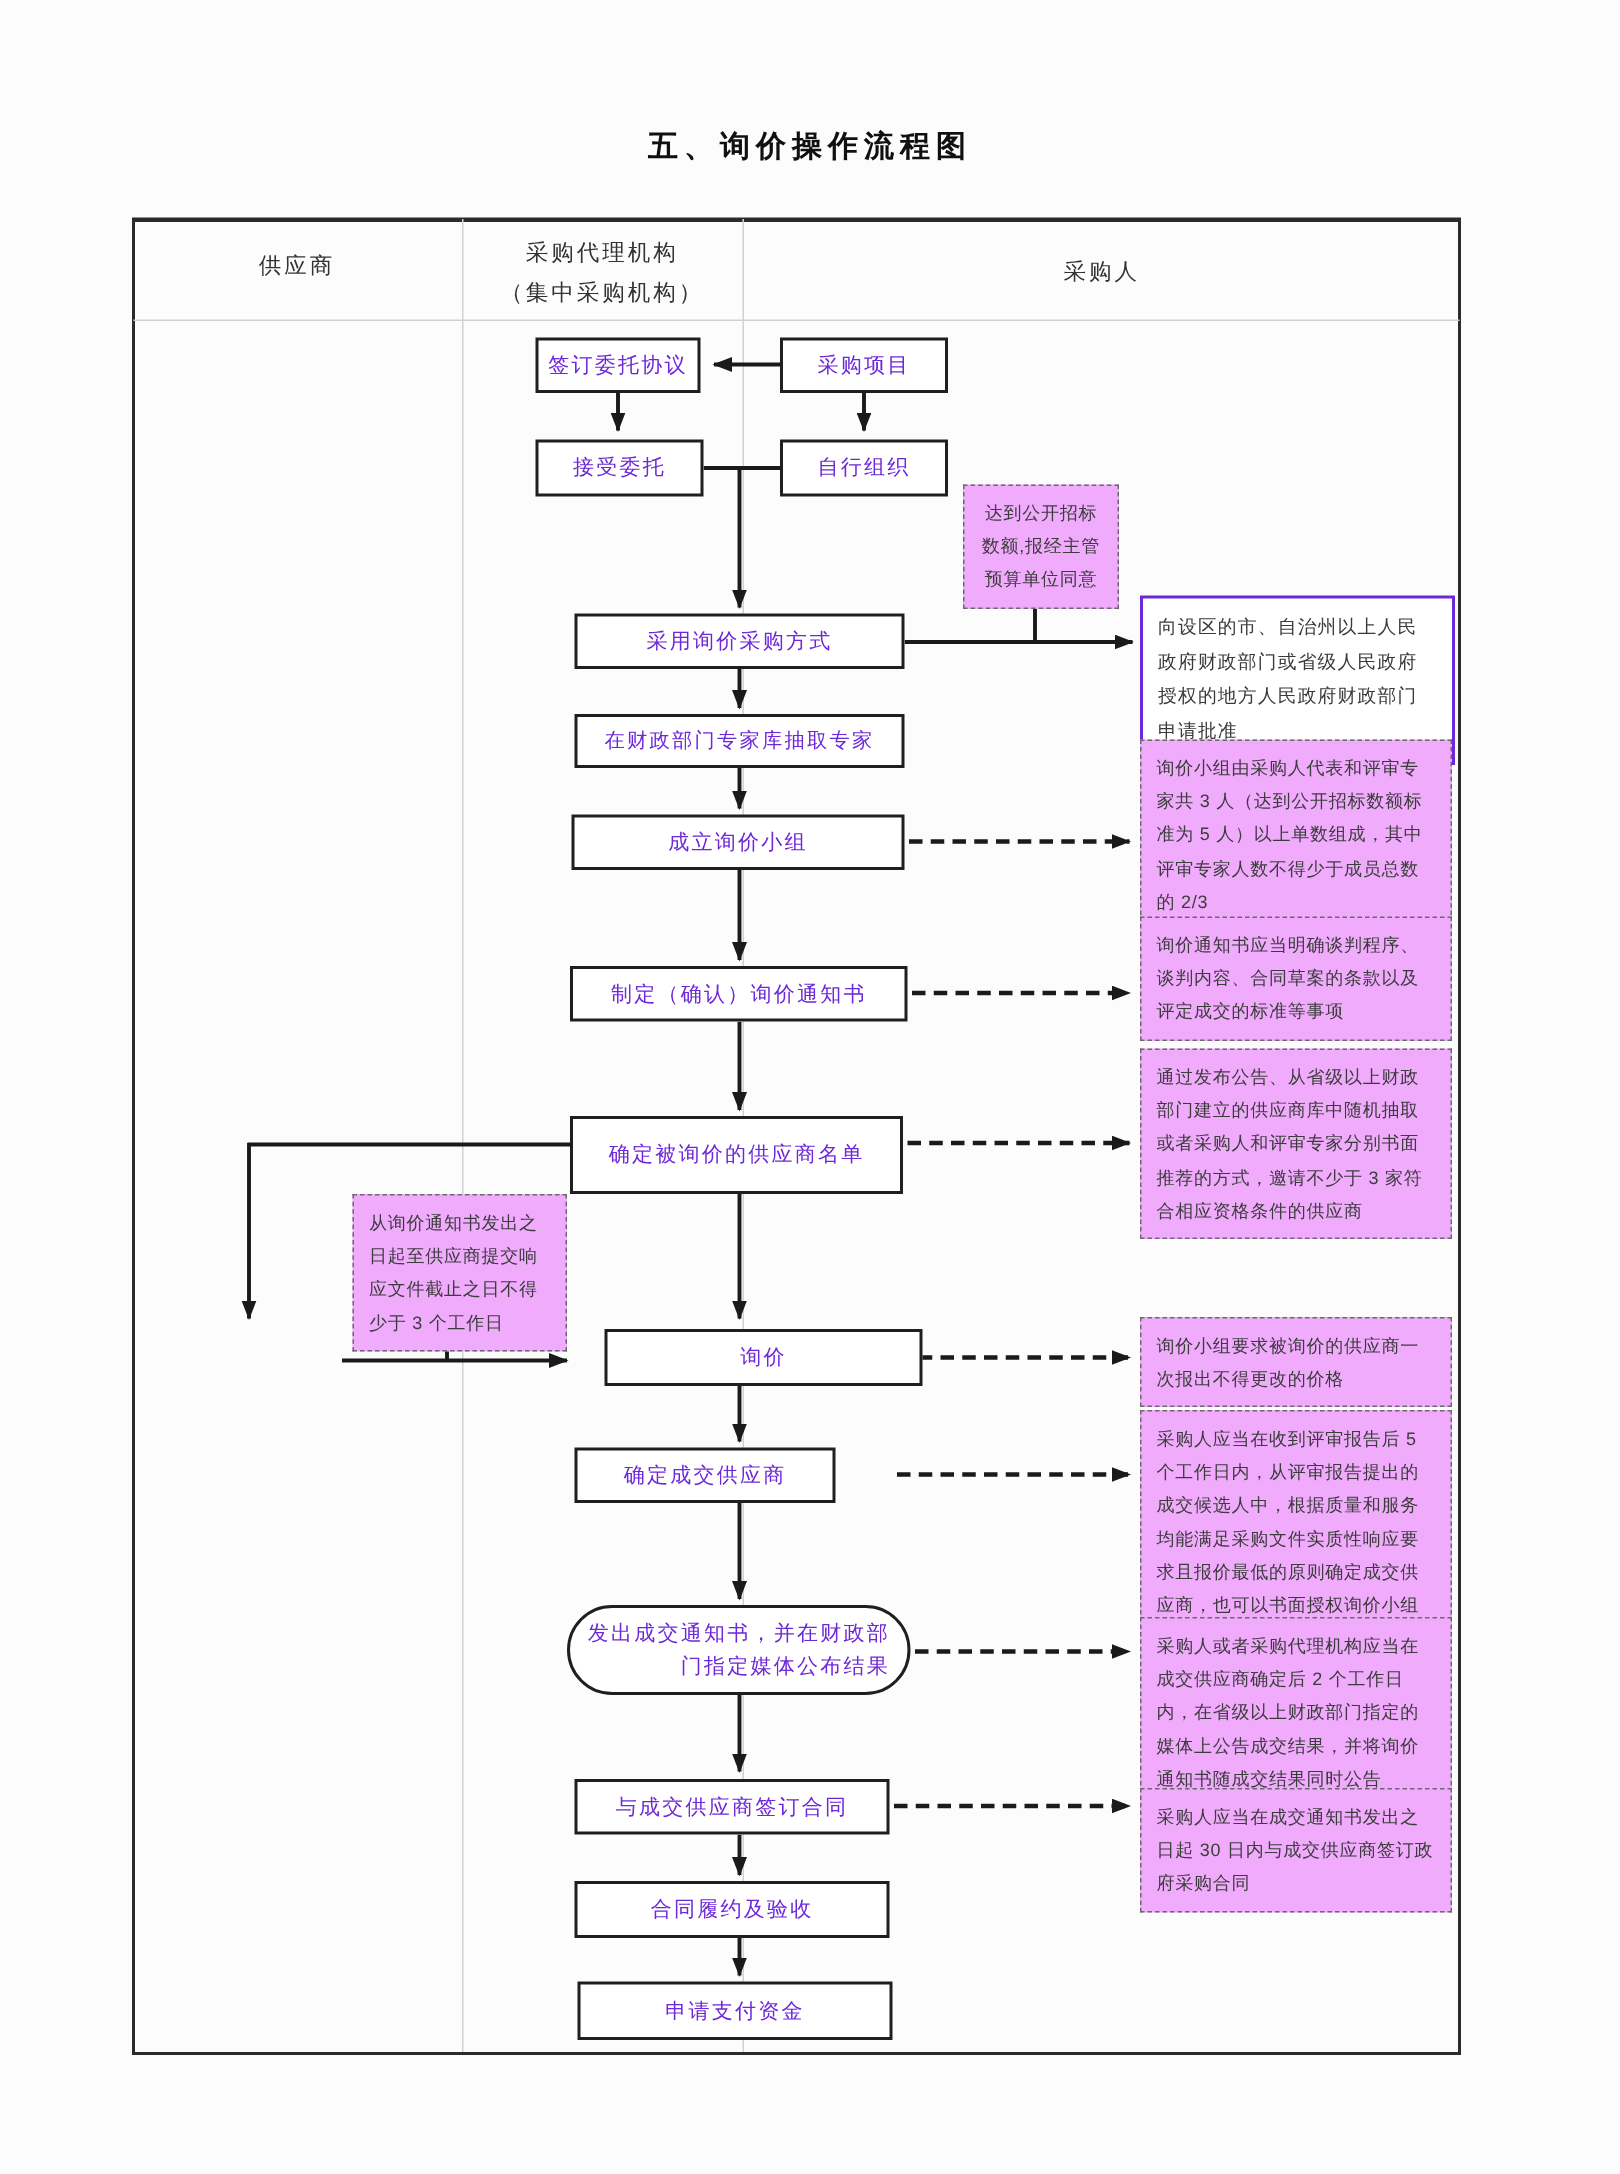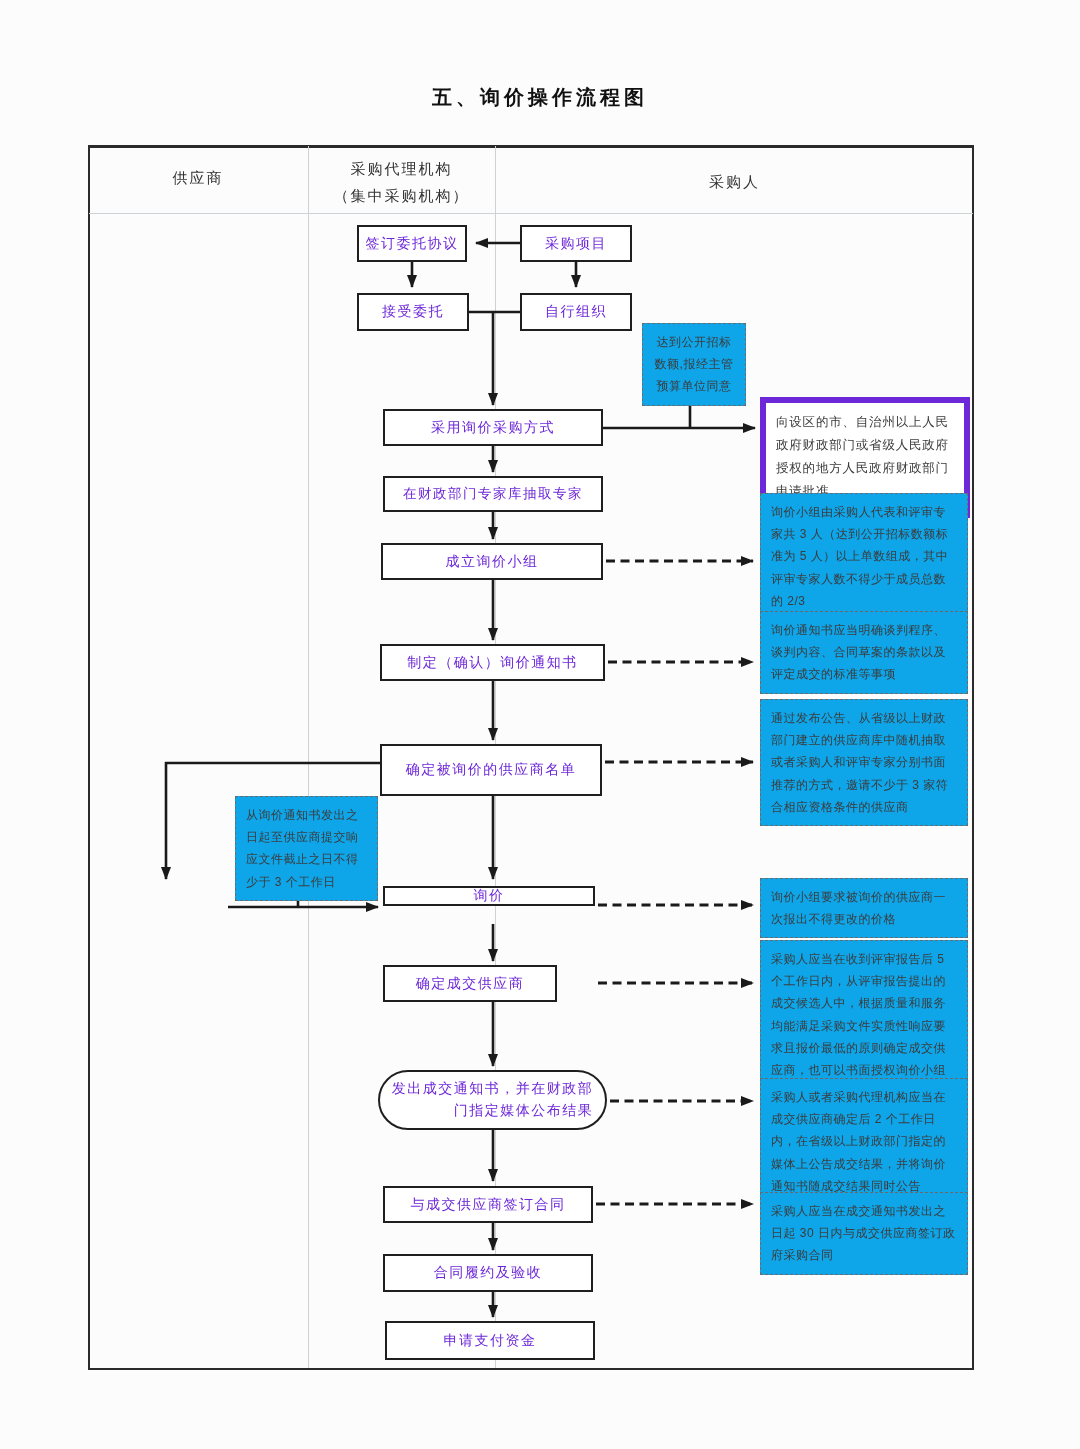--- a/index.html
+++ b/index.html
@@ -23,26 +23,26 @@
     white-space:pre-line;line-height:1.8;
   }
   .node{
     position:absolute;border:2px solid #1f1f1f;background:#ffffff;box-sizing:border-box;
     display:flex;align-items:center;justify-content:center;text-align:right;
     font-size:14px;letter-spacing:1.5px;color:#6d28d9;line-height:1.55;white-space:pre-line;
     z-index:2;
   }
   .node.small{font-size:13.5px;}
   .solid-note{
-    position:absolute;border:6px solid #6d28d9;background:#fff;box-sizing:border-box;
+    position:absolute;border:2px solid #6d28d9;background:#fff;box-sizing:border-box;
     font-size:12.5px;letter-spacing:0.8px;line-height:1.85;color:#3a3a3a;
     padding:8px 10px;text-align:left;white-space:pre-line;z-index:2;
   }
   .note{
-    position:absolute;border:1px dashed #6a6a6a;background:#0ea5e9;box-sizing:border-box;
+    position:absolute;border:1px dashed #6a6a6a;background:#f0abfc;box-sizing:border-box;
     font-size:12px;letter-spacing:0.5px;line-height:1.85;color:#3c3c3c;
     padding:7px 10px;text-align:left;white-space:pre-line;z-index:2;
   }
   svg.wires{position:absolute;left:0;top:0;z-index:1;}
 </style>
 </head>
 <body>
 
 <div class="canvas">
 
@@ -118,21 +118,21 @@
 
   <div class="node" style="left:357px;top:225px;width:110px;height:37px;">签订委托协议</div>
   <div class="node" style="left:520px;top:225px;width:112px;height:37px;">采购项目</div>
   <div class="node" style="left:357px;top:293px;width:112px;height:38px;">接受委托</div>
   <div class="node" style="left:520px;top:293px;width:112px;height:38px;">自行组织</div>
   <div class="node" style="left:383px;top:409px;width:220px;height:37px;">采用询价采购方式</div>
   <div class="node small" style="left:383px;top:476px;width:220px;height:36px;">在财政部门专家库抽取专家</div>
   <div class="node" style="left:381px;top:543px;width:222px;height:37px;">成立询价小组</div>
   <div class="node" style="left:380px;top:644px;width:225px;height:37px;">制定（确认）询价通知书</div>
   <div class="node" style="left:380px;top:744px;width:222px;height:52px;">确定被询价的供应商名单</div>
-  <div class="node" style="left:383px;top:886px;width:212px;height:20px;">询价</div>
+  <div class="node" style="left:403px;top:886px;width:212px;height:38px;">询价</div>
   <div class="node" style="left:383px;top:965px;width:174px;height:37px;">确定成交供应商</div>
   <div class="node" style="left:378px;top:1070px;width:229px;height:60px;border-radius:30px;">发出成交通知书，并在财政部
 门指定媒体公布结果</div>
   <div class="node" style="left:383px;top:1186px;width:210px;height:37px;">与成交供应商签订合同</div>
   <div class="node" style="left:383px;top:1254px;width:210px;height:38px;">合同履约及验收</div>
   <div class="node" style="left:385px;top:1321px;width:210px;height:39px;">申请支付资金</div>
 
   <div class="solid-note" style="left:760px;top:397px;width:210px;">向设区的市、自治州以上人民政府财政部门或省级人民政府授权的地方人民政府财政部门申请批准</div>
 
   <div class="note" style="left:642px;top:323px;width:104px;text-align:center;">达到公开招标

